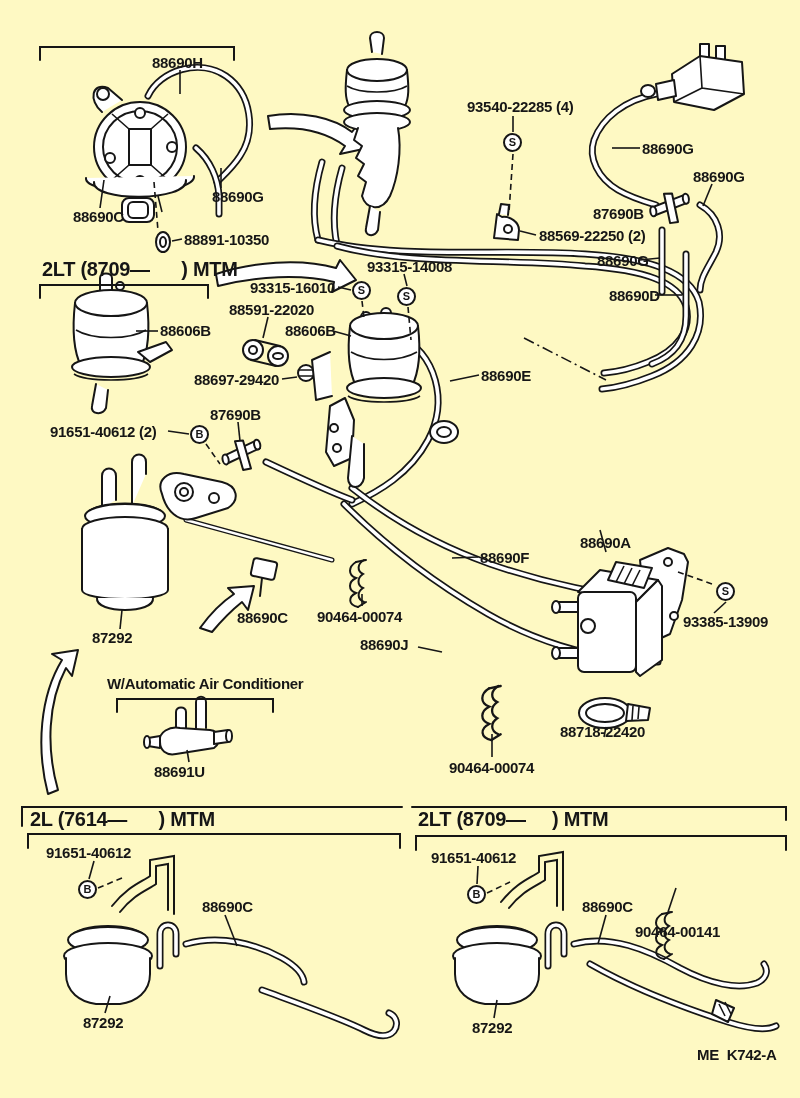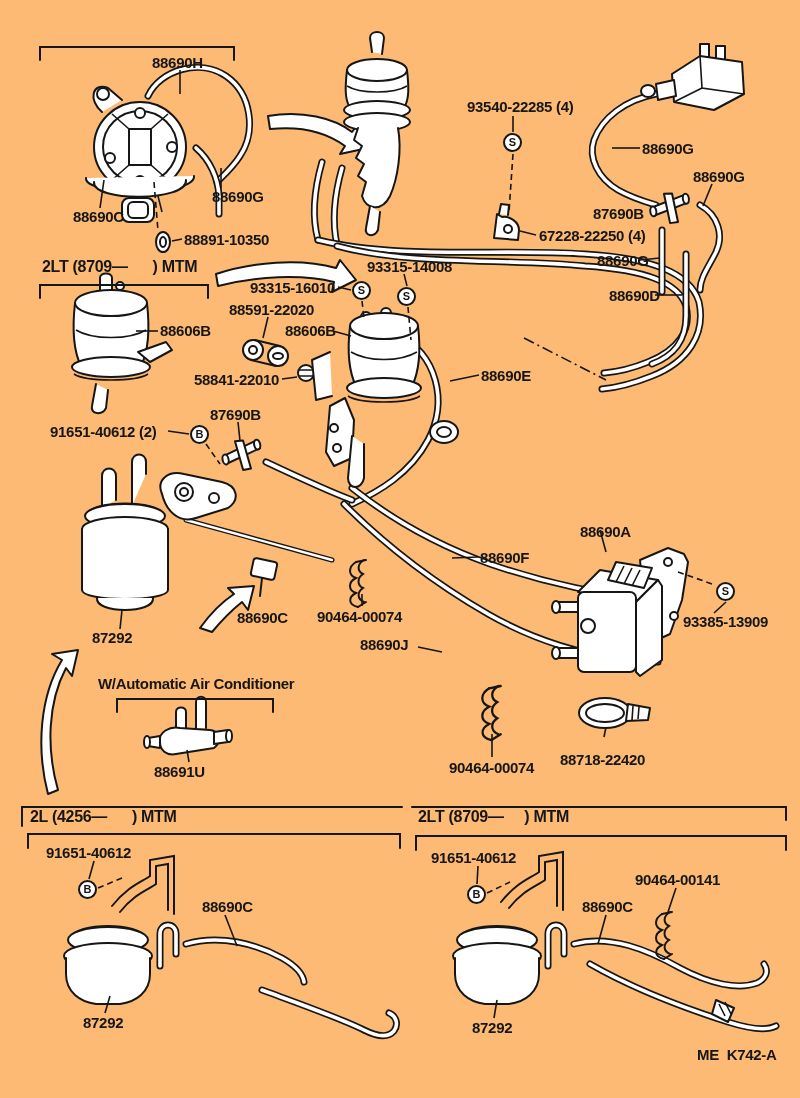--- a/index.html
+++ b/index.html
@@ -1,21 +1,21 @@
 <!DOCTYPE html>
 <html><head>
 <meta charset="utf-8">
 <style>
   html,body{margin:0;padding:0;background:#fff;}
-  #stage{position:relative;width:800px;height:1098px;background:#fdba74;overflow:hidden;
+  #stage{position:relative;width:800px;height:1098px;background:#fef9c3;overflow:hidden;
          font-family:"Liberation Sans",sans-serif;}
   #art{position:absolute;left:0;top:0;}
   .lbl{position:absolute;color:#161616;font-weight:700;font-size:15px;line-height:1;
        letter-spacing:-0.3px;white-space:pre;}
-  .hdr{font-size:16px;}
+  .hdr{font-size:20px;}
   .marker{position:absolute;box-sizing:border-box;width:19px;height:19px;border:2px solid #161616;
           border-radius:50%;background:#fff;color:#161616;font-size:11px;font-weight:700;
           display:flex;align-items:center;justify-content:center;line-height:1;}
   
   .pt{fill:#fff;stroke:#161616;stroke-width:2;stroke-linejoin:round;stroke-linecap:round;}
   .ln{fill:none;stroke:#161616;stroke-width:1.6;}
   .ln2{fill:none;stroke:#161616;stroke-width:2;stroke-linecap:round;}
   .dash{stroke-dasharray:6 4;}
   .ddot{stroke-dasharray:11 4 2 4;}
   .to{fill:none;stroke:#161616;stroke-width:7;stroke-linecap:round;}
@@ -353,51 +353,51 @@
 </svg>
 
   <div class="lbl" style="left:152px;top:55px">88690H</div>
   <div class="lbl" style="left:73px;top:209px">88690C</div>
   <div class="lbl" style="left:212px;top:189px">88690G</div>
   <div class="lbl" style="left:184px;top:232px">88891-10350</div>
   <div class="lbl" style="left:467px;top:99px">93540-22285 (4)</div>
   <div class="lbl" style="left:642px;top:141px">88690G</div>
   <div class="lbl" style="left:693px;top:169px">88690G</div>
   <div class="lbl" style="left:593px;top:206px">87690B</div>
-  <div class="lbl" style="left:539px;top:228px">67228-22250 (4)</div>
+  <div class="lbl" style="left:539px;top:228px">88569-22250 (2)</div>
   <div class="lbl" style="left:597px;top:253px">88690G</div>
   <div class="lbl" style="left:609px;top:288px">88690D</div>
   <div class="lbl hdr" style="left:42px;top:259px">2LT (8709—      ) MTM</div>
   <div class="lbl" style="left:250px;top:280px">93315-16010</div>
   <div class="lbl" style="left:229px;top:302px">88591-22020</div>
   <div class="lbl" style="left:160px;top:323px">88606B</div>
   <div class="lbl" style="left:285px;top:323px">88606B</div>
   <div class="lbl" style="left:367px;top:259px">93315-14008</div>
-  <div class="lbl" style="left:194px;top:372px">58841-22010</div>
+  <div class="lbl" style="left:194px;top:372px">88697-29420</div>
   <div class="lbl" style="left:481px;top:368px">88690E</div>
   <div class="lbl" style="left:210px;top:407px">87690B</div>
   <div class="lbl" style="left:50px;top:424px">91651-40612 (2)</div>
-  <div class="lbl" style="left:580px;top:524px">88690A</div>
+  <div class="lbl" style="left:580px;top:535px">88690A</div>
   <div class="lbl" style="left:480px;top:550px">88690F</div>
   <div class="lbl" style="left:683px;top:614px">93385-13909</div>
   <div class="lbl" style="left:92px;top:630px">87292</div>
   <div class="lbl" style="left:237px;top:610px">88690C</div>
   <div class="lbl" style="left:317px;top:609px">90464-00074</div>
   <div class="lbl" style="left:360px;top:637px">88690J</div>
-  <div class="lbl" style="left:98px;top:676px">W/Automatic Air Conditioner</div>
+  <div class="lbl" style="left:107px;top:676px">W/Automatic Air Conditioner</div>
   <div class="lbl" style="left:154px;top:764px">88691U</div>
   <div class="lbl" style="left:449px;top:760px">90464-00074</div>
-  <div class="lbl" style="left:560px;top:752px">88718-22420</div>
-  <div class="lbl hdr" style="left:30px;top:809px">2L (4256—      ) MTM</div>
+  <div class="lbl" style="left:560px;top:724px">88718-22420</div>
+  <div class="lbl hdr" style="left:30px;top:809px">2L (7614—      ) MTM</div>
   <div class="lbl" style="left:46px;top:845px">91651-40612</div>
   <div class="lbl" style="left:202px;top:899px">88690C</div>
   <div class="lbl" style="left:83px;top:1015px">87292</div>
   <div class="lbl hdr" style="left:418px;top:809px">2LT (8709—     ) MTM</div>
   <div class="lbl" style="left:431px;top:850px">91651-40612</div>
-  <div class="lbl" style="left:635px;top:872px">90464-00141</div>
+  <div class="lbl" style="left:635px;top:924px">90464-00141</div>
   <div class="lbl" style="left:582px;top:899px">88690C</div>
   <div class="lbl" style="left:472px;top:1020px">87292</div>
   <div class="lbl" style="left:697px;top:1047px">ME  K742-A</div>
 
   <div class="marker" style="left:503px;top:133px">S</div>
   <div class="marker" style="left:352px;top:281px">S</div>
   <div class="marker" style="left:397px;top:287px">S</div>
   <div class="marker" style="left:716px;top:582px">S</div>
   <div class="marker" style="left:190px;top:425px">B</div>
   <div class="marker" style="left:78px;top:880px">B</div>

